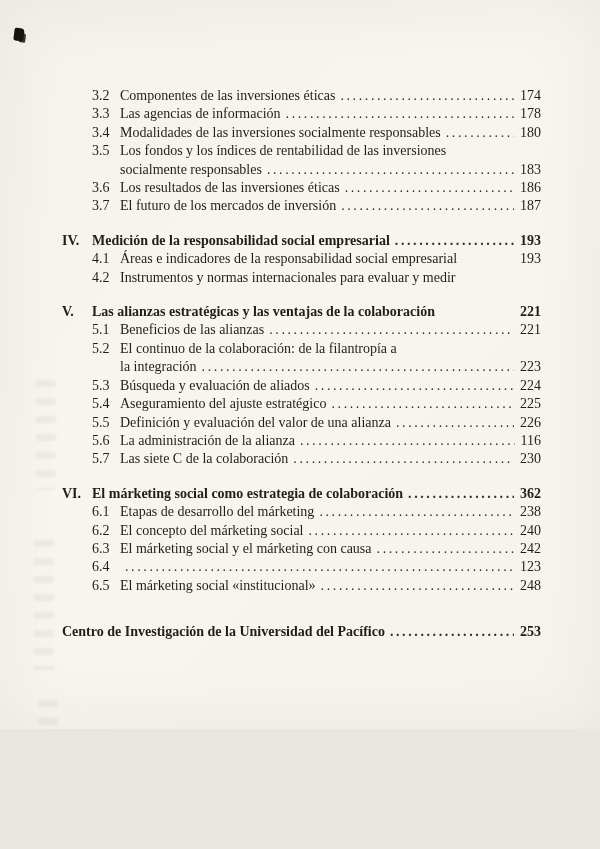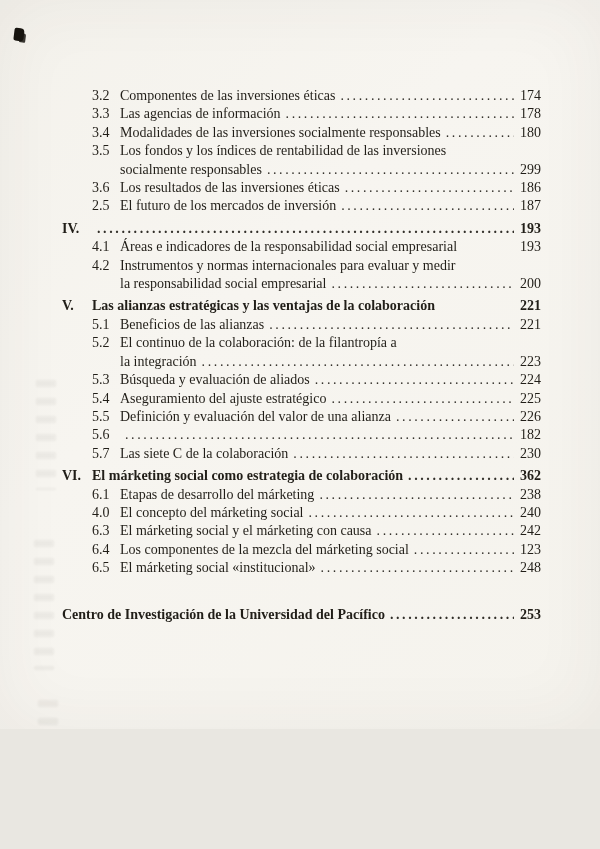--- a/index.html
+++ b/index.html
@@ -18,21 +18,21 @@
     color: #211e18;
   }
   .content {
     position: absolute;
     top: 87px;
     left: 62px;
     right: 59px;
     font-size: 14px;
     line-height: 18.4px;
   }
-  .group + .group { margin-top: 4px; }
+  .group + .group { margin-top: 16px; }
   .group:nth-child(5) { margin-top: 28px; }
   .group:nth-child(6) { margin-top: 27px; }
 
   .entry {
     display: flex;
     align-items: flex-start;
   }
   .entry.sub { margin-left: 30px; }
   .entry.sec { font-weight: bold; }
   .entry.standalone { font-weight: bold; }
@@ -133,74 +133,70 @@
             </div>
           </div>
         </div>
         <div class="entry sub">
           <span class="num">3.5</span>
           <div class="titles">
             <div class="tline">Los fondos y los índices de rentabilidad de las inversiones</div>
             <div class="tline last">
               <span class="ttext">socialmente responsables</span>
               <span class="leader"></span>
-              <span class="pg">299</span>
+              <span class="pg">183</span>
             </div>
           </div>
         </div>
         <div class="entry sub">
           <span class="num">3.6</span>
           <div class="titles">
             <div class="tline last">
               <span class="ttext">Los resultados de las inversiones éticas</span>
               <span class="leader"></span>
               <span class="pg">186</span>
             </div>
           </div>
         </div>
         <div class="entry sub">
-          <span class="num">2.5</span>
+          <span class="num">3.7</span>
           <div class="titles">
             <div class="tline last">
               <span class="ttext">El futuro de los mercados de inversión</span>
               <span class="leader"></span>
               <span class="pg">187</span>
             </div>
           </div>
         </div>
       </div>
       <div class="group">
         <div class="entry sec">
           <span class="num">IV.</span>
           <div class="titles">
             <div class="tline last">
+              <span class="ttext">Medición de la responsabilidad social empresarial</span>
               <span class="leader"></span>
               <span class="pg">193</span>
             </div>
           </div>
         </div>
         <div class="entry sub noleader">
           <span class="num">4.1</span>
           <div class="titles">
             <div class="tline last">
               <span class="ttext">Áreas e indicadores de la responsabilidad social empresarial</span>
               <span class="leader"></span>
               <span class="pg">193</span>
             </div>
           </div>
         </div>
         <div class="entry sub">
           <span class="num">4.2</span>
           <div class="titles">
             <div class="tline">Instrumentos y normas internacionales para evaluar y medir</div>
-            <div class="tline last">
-              <span class="ttext">la responsabilidad social empresarial</span>
-              <span class="leader"></span>
-              <span class="pg">200</span>
-            </div>
           </div>
         </div>
       </div>
       <div class="group">
         <div class="entry sec noleader">
           <span class="num">V.</span>
           <div class="titles">
             <div class="tline last">
               <span class="ttext">Las alianzas estratégicas y las ventajas de la colaboración</span>
               <span class="leader"></span>
@@ -256,22 +252,23 @@
               <span class="ttext">Definición y evaluación del valor de una alianza</span>
               <span class="leader"></span>
               <span class="pg">226</span>
             </div>
           </div>
         </div>
         <div class="entry sub">
           <span class="num">5.6</span>
           <div class="titles">
             <div class="tline last">
-              <span class="leader"></span>
-              <span class="pg">182</span>
+              <span class="ttext">La administración de la alianza</span>
+              <span class="leader"></span>
+              <span class="pg">116</span>
             </div>
           </div>
         </div>
         <div class="entry sub">
           <span class="num">5.7</span>
           <div class="titles">
             <div class="tline last">
               <span class="ttext">Las siete C de la colaboración</span>
               <span class="leader"></span>
               <span class="pg">230</span>
@@ -294,21 +291,21 @@
           <span class="num">6.1</span>
           <div class="titles">
             <div class="tline last">
               <span class="ttext">Etapas de desarrollo del márketing</span>
               <span class="leader"></span>
               <span class="pg">238</span>
             </div>
           </div>
         </div>
         <div class="entry sub">
-          <span class="num">4.0</span>
+          <span class="num">6.2</span>
           <div class="titles">
             <div class="tline last">
               <span class="ttext">El concepto del márketing social</span>
               <span class="leader"></span>
               <span class="pg">240</span>
             </div>
           </div>
         </div>
         <div class="entry sub">
           <span class="num">6.3</span>
@@ -317,21 +314,20 @@
               <span class="ttext">El márketing social y el márketing con causa</span>
               <span class="leader"></span>
               <span class="pg">242</span>
             </div>
           </div>
         </div>
         <div class="entry sub">
           <span class="num">6.4</span>
           <div class="titles">
             <div class="tline last">
-              <span class="ttext">Los componentes de la mezcla del márketing social</span>
               <span class="leader"></span>
               <span class="pg">123</span>
             </div>
           </div>
         </div>
         <div class="entry sub">
           <span class="num">6.5</span>
           <div class="titles">
             <div class="tline last">
               <span class="ttext">El márketing social «institucional»</span>

